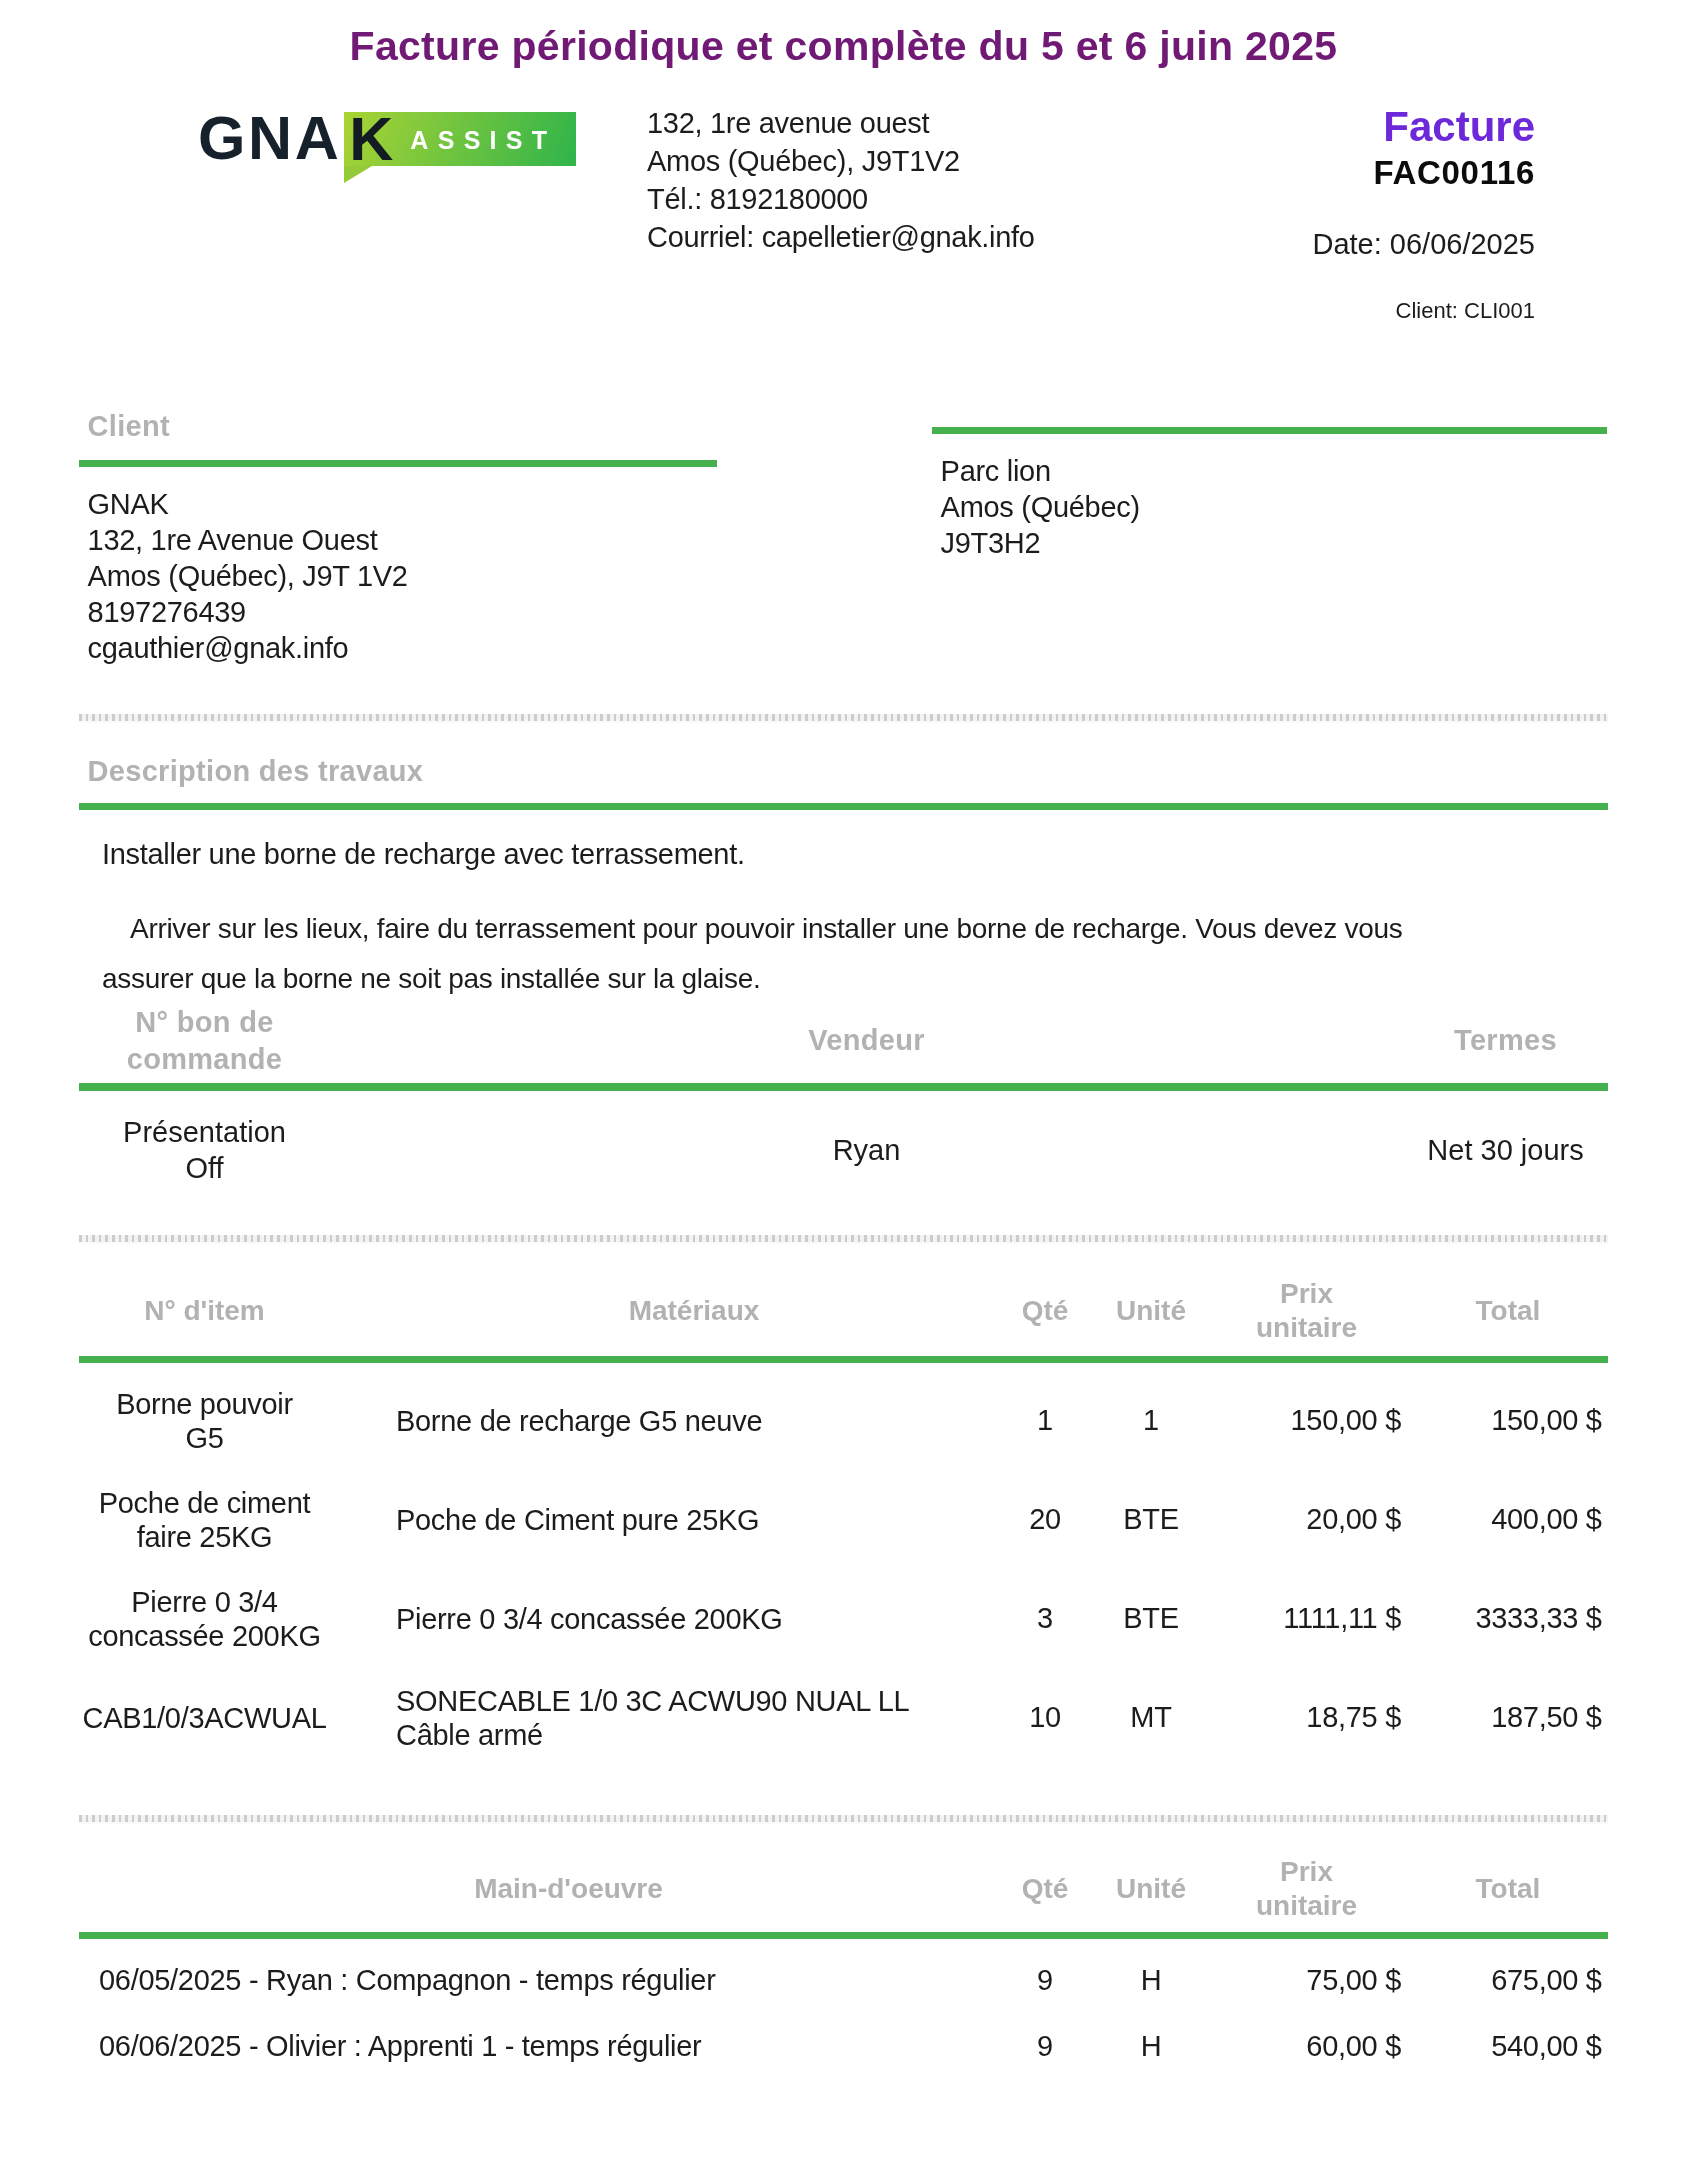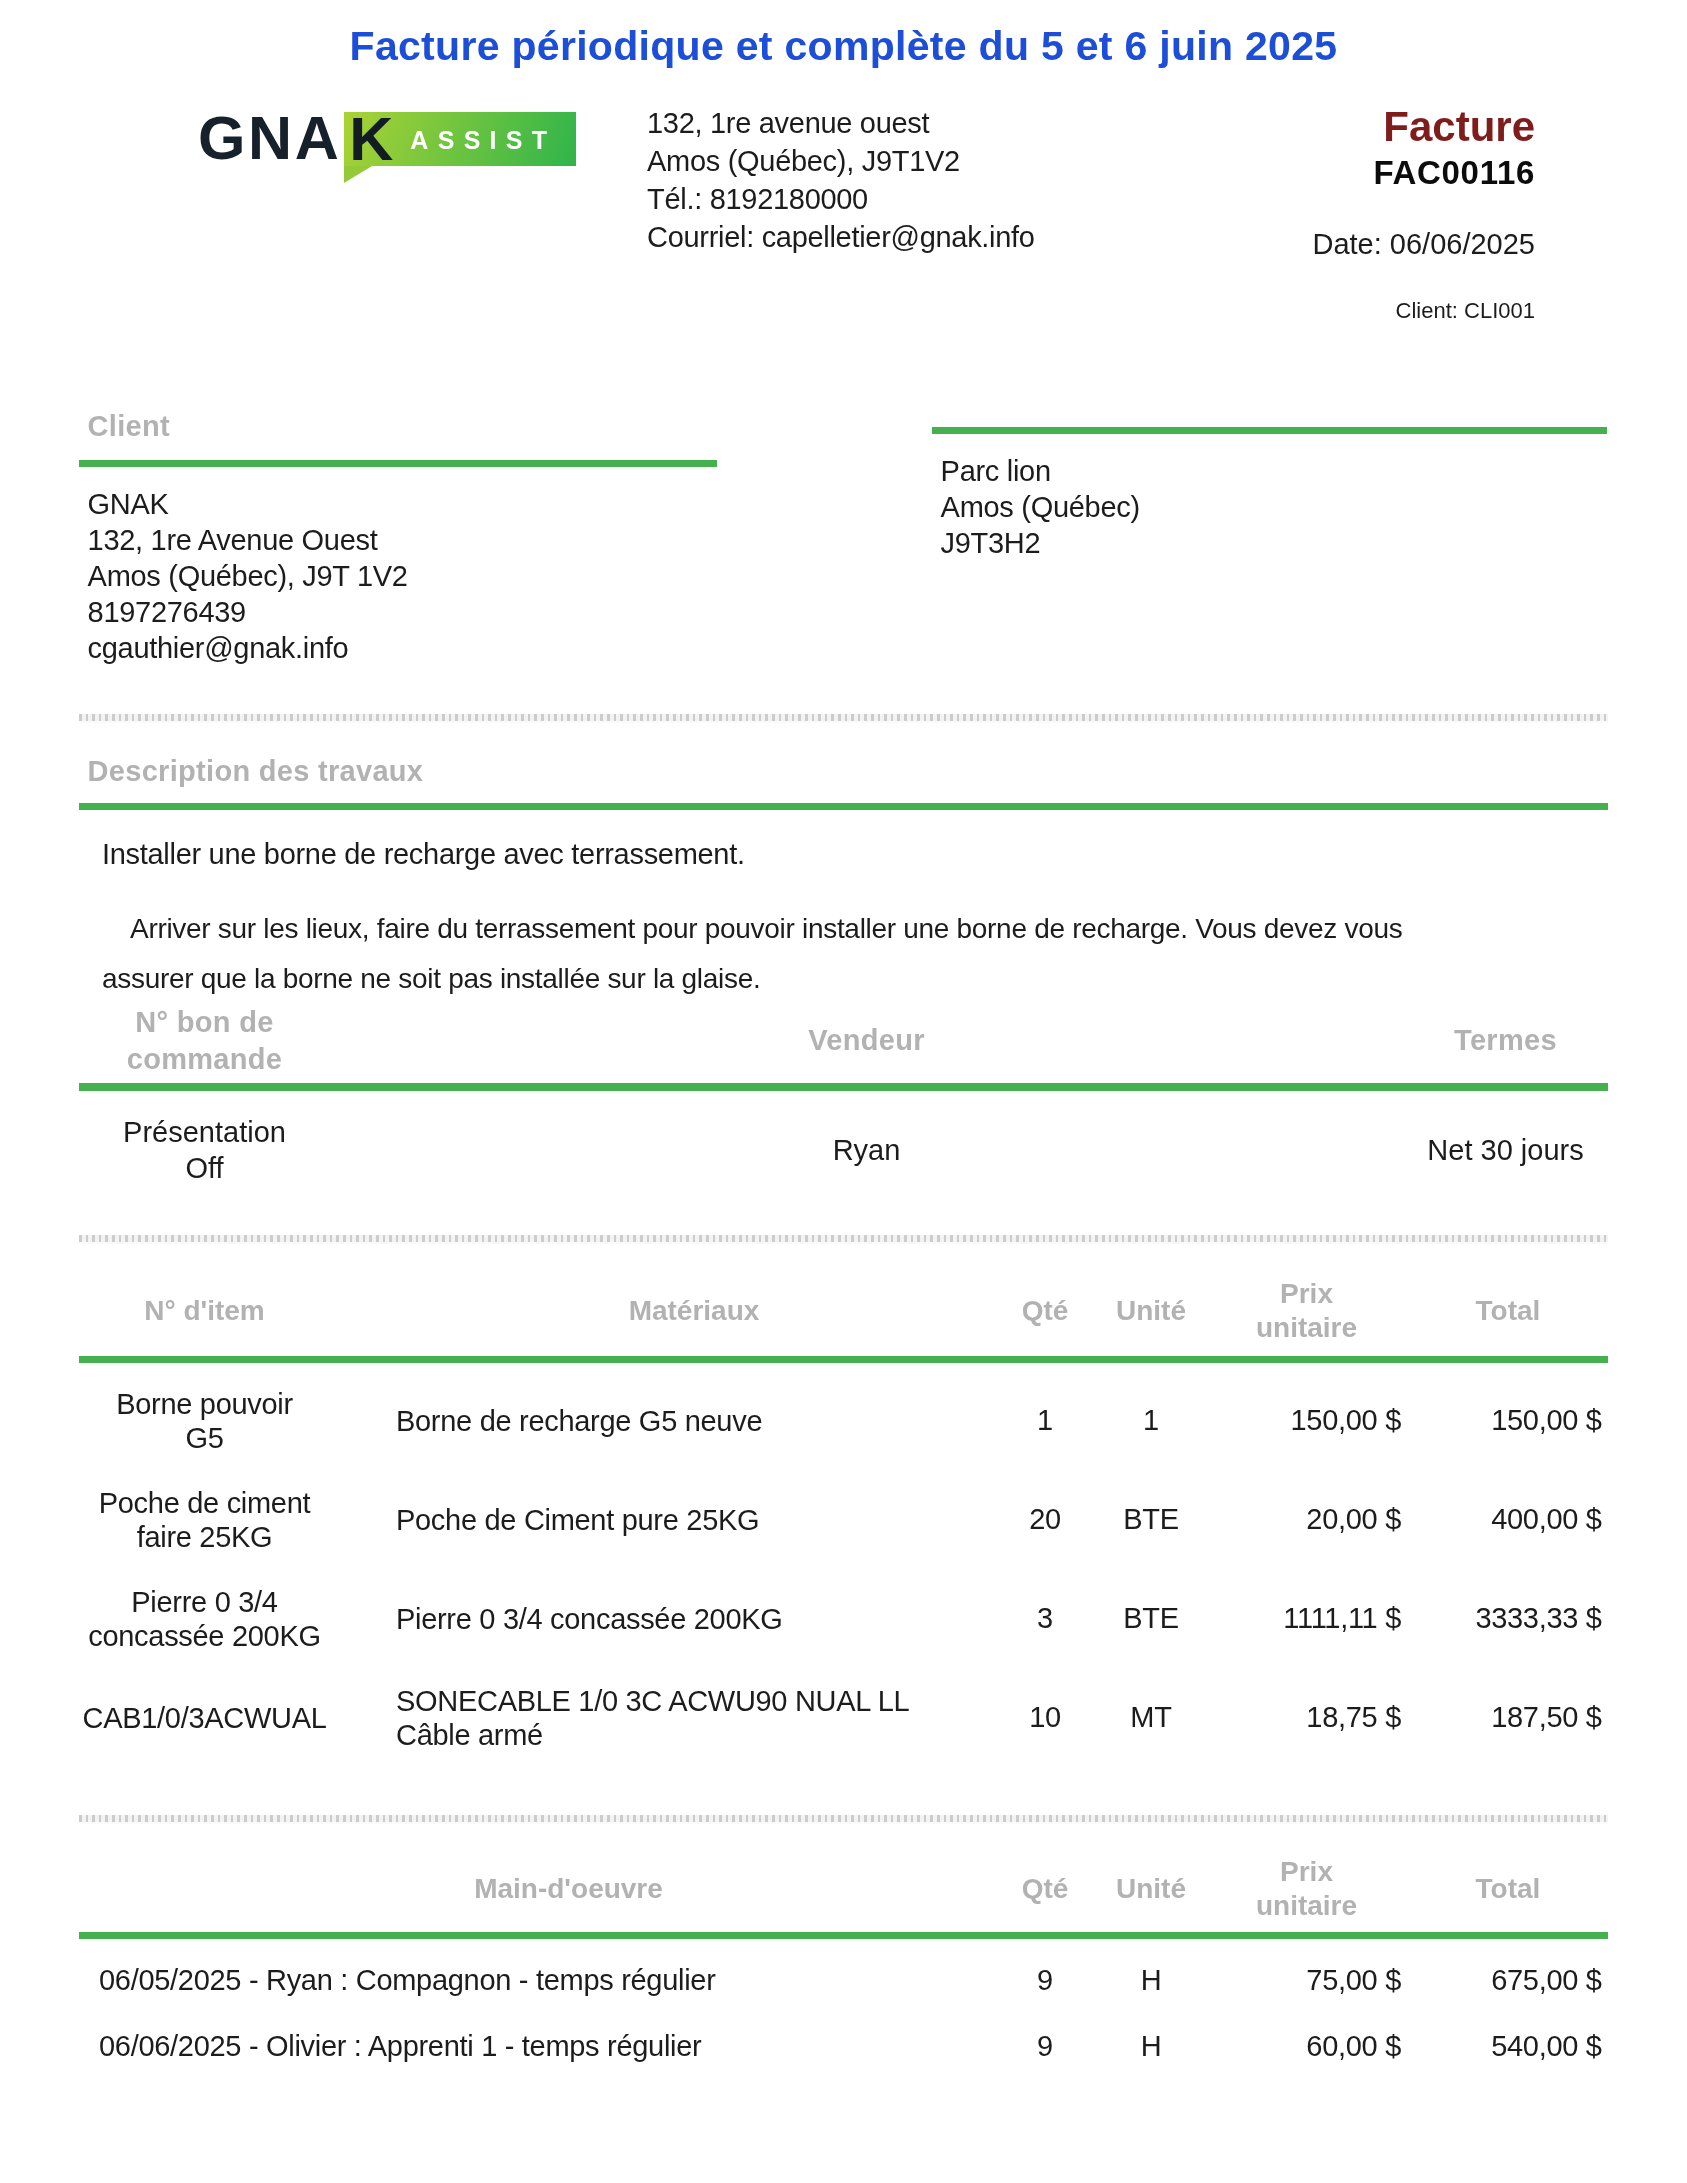--- a/index.html
+++ b/index.html
@@ -9,33 +9,33 @@
     --logo-dark:#16212b;
     --logo-grad-start:#abd334;
     --logo-grad-end:#2fb44b;
     --logo-tail:#94c938;
     --dot-gray:#cccccc;
   }
   *{margin:0;padding:0;box-sizing:border-box;}
   body{background:#ffffff;font-family:"Liberation Sans",sans-serif;color:var(--text-dark);}
   .page{width:1687px;height:2183px;background:#fff;padding:23px 79px 0 79px;overflow:hidden;position:relative;}
 
-  .title{font-size:41px;font-weight:700;color:#1d4ed8;text-align:center;letter-spacing:0.3px;}
+  .title{font-size:41px;font-weight:700;color:#701a75;text-align:center;letter-spacing:0.3px;}
 
   
   .header-row{display:flex;align-items:flex-start;margin-top:34px;min-height:265px;}
   .logo{display:flex;align-items:flex-start;margin-left:119px;width:370px;padding-top:8px;flex:none;}
   .gna{font-size:61px;font-weight:700;color:var(--logo-dark);letter-spacing:2.6px;line-height:53px;}
   .bubble{position:relative;margin-left:2.6px;height:54px;background:linear-gradient(110deg,var(--logo-grad-start),var(--logo-grad-end));display:flex;align-items:center;padding:0 20px 0 5.3px;}
   .bubble .k{font-size:61px;font-weight:700;color:#131c22;line-height:50px;}
   .bubble .assist{color:#ffffff;font-size:25px;font-weight:700;letter-spacing:9.3px;margin-left:17px;padding-top:2.6px;white-space:nowrap;}
   .bubble .tail{position:absolute;left:0;top:100%;width:0;height:0;border-top:17px solid var(--logo-tail);border-right:28px solid transparent;}
   .company{margin-left:79px;width:516px;font-size:29px;line-height:38px;letter-spacing:-0.3px;flex:none;}
   .invoice-meta{flex:1;text-align:right;padding-right:73px;}
-  .f-label{font-size:42px;font-weight:700;color:#7f1d1d;line-height:46px;}
+  .f-label{font-size:42px;font-weight:700;color:#6d28d9;line-height:46px;}
   .f-num{font-size:33px;font-weight:700;color:#0c0c0c;margin-top:4px;letter-spacing:0.7px;}
   .f-date{font-size:29px;margin-top:36px;}
   .f-client{font-size:22px;margin-top:37px;}
 
   .sec-h{font-size:29px;font-weight:700;color:var(--header-gray);letter-spacing:0.3px;}
   .green-rule{height:7.3px;background:var(--accent-green);}
 
   .two-col{display:flex;margin-top:41px;}
   .col-client{width:638px;flex:none;}
   .col-worksite{margin-left:215px;width:675px;flex:none;}

